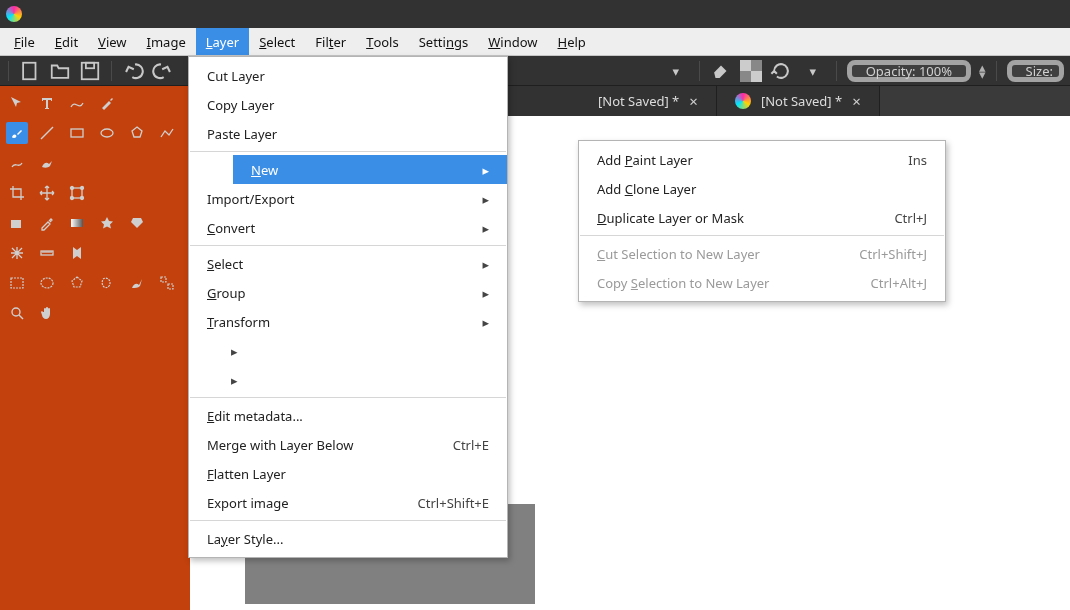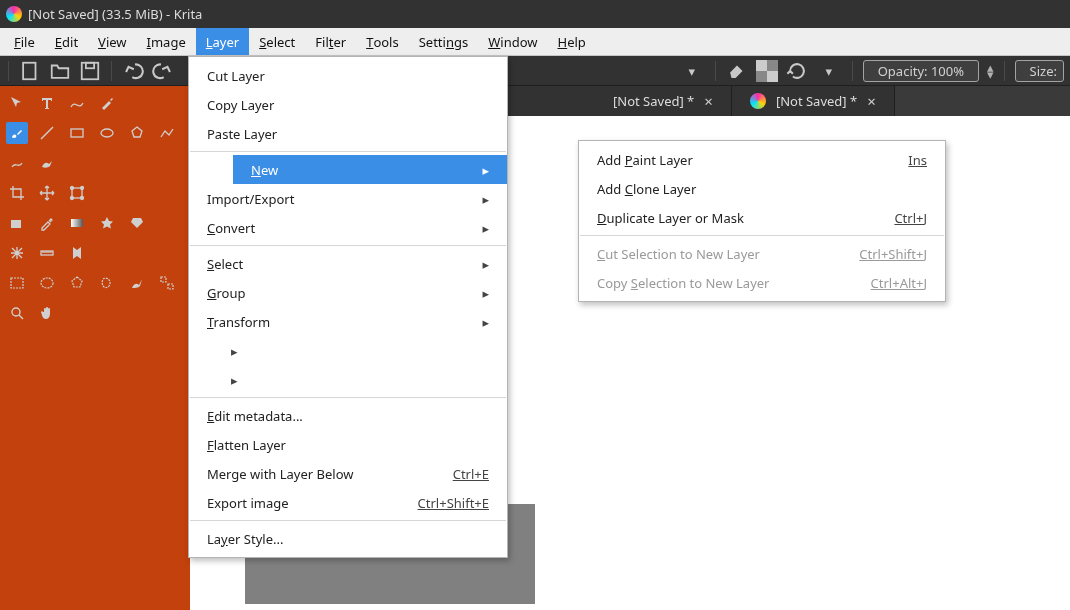--- a/index.html
+++ b/index.html
@@ -7,61 +7,60 @@
   .titlebar { height: 28px; background: #323232; color: #dcdcdc; display: flex; align-items: center; padding: 0 6px; gap: 6px; }
   .titlebar .logo { width: 16px; height: 16px; border-radius: 50%; background: conic-gradient(#ff2aa8, #ffd400, #00e5ff, #ff2aa8); }
   .menubar { height: 28px; background: #eeeeee; display: flex; align-items: stretch; padding: 0 4px; border-bottom: 1px solid #c5c5c5; }
   .menuitem { display: flex; align-items: center; padding: 0 10px; color: #111; cursor: default; }
   .menuitem.active { background: #3a8ee6; color: #fff; }
   .menuitem .ul { text-decoration: underline; }
   .opttoolbar { height: 30px; background: #323232; display: flex; align-items: center; padding: 0 6px; gap: 8px; color: #c8c8c8; border-bottom: 1px solid #1f1f1f; }
   .opt-sep { width: 1px; height: 20px; background: #4a4a4a; margin: 0 2px; }
   .opt-btn { width: 22px; height: 22px; display: flex; align-items: center; justify-content: center; color: #c8c8c8; }
   .opt-drop { width: 26px; height: 22px; display: flex; align-items: center; justify-content: center; color: #c8c8c8; }
-  .opacity-box { background: #3f3f3f; border: 1px solid #a3a3a3; border-radius: 3px; height: 22px; display: flex; align-items: center; padding: 0 14px; color: #d0d0d0; gap: 4px; }
+  .opacity-box { background: #3f3f3f; border: 5px solid #a3a3a3; border-radius: 8px; height: 22px; display: flex; align-items: center; padding: 0 14px; color: #d0d0d0; gap: 4px; }
   .spin { display: flex; flex-direction: column; justify-content: center; line-height: 7px; color: #b0b0b0; }
   .workspace { display: flex; height: calc(610px - 28px - 28px - 30px); }
   .toolbox { width: 190px; background: #c2410c; display: flex; flex-direction: row; }
   .toolgrid { padding: 6px 4px; display: flex; flex-direction: column; gap: 8px; }
   .toolrow { display: flex; gap: 8px; padding: 0 2px; }
   .tool { width: 22px; height: 22px; display: flex; align-items: center; justify-content: center; color: #cfcfcf; position: relative; }
   .tool.active { background: #3a8ee6; color: #fff; border-radius: 2px; }
   .tool svg { width: 16px; height: 16px; }
   .panel-footer { margin-top: auto; }
   .panel-title { height: 24px; background: #2c2c2c; color: #cfcfcf; display: flex; align-items: center; padding: 0 6px; gap: 6px; border-top: 1px solid #222; }
   .panel-title .spacer { flex: 1; }
   .gradient { height: 20px; background: linear-gradient(90deg, #ff0000, #ffff00, #00ff00, #00ffff, #0000ff, #ff00ff, #ff0000); }
   .canvas-area { flex: 1; background: #fff; position: relative; }
-  .doc-tabs { position: absolute; top: 0; left: 0; right: 0; height: 30px; background: #323232; display: flex; align-items: stretch; padding-left: 15px; }
+  .doc-tabs { position: absolute; top: 0; left: 0; right: 0; height: 30px; background: #323232; display: flex; align-items: stretch; }
   .doc-tab { display: flex; align-items: center; gap: 10px; padding: 0 18px; color: #dcdcdc; border-right: 1px solid #1f1f1f; }
   .doc-tab .icon { width: 16px; height: 16px; border-radius: 50%; background: conic-gradient(#ff2aa8, #ffd400, #00e5ff, #ff2aa8); }
   .doc-tab .close { color: #cfcfcf; font-size: 15px; }
   .doc-tabs .rest { flex: 1; background: #3a3a3a; }
   .canvas { position: absolute; left: 55px; top: 418px; width: 290px; height: 100px; background: #808080; }
   
   .popup { position: absolute; background: #fff; border: 1px solid #b4b4b4; box-shadow: 2px 3px 6px rgba(0,0,0,0.25); padding: 4px 0; }
   .popup .mi { height: 29px; display: flex; align-items: center; padding: 0 18px; color: #222; white-space: nowrap; cursor: default; }
   .popup .mi .lbl { flex: 1; }
-  .popup .mi .sc { color: #444; margin-left: 24px; text-decoration: underline; }
+  .popup .mi .sc { color: #444; margin-left: 24px; }
   .popup .mi .arrow { color: #444; margin-left: 24px; }
   .popup .mi.highlight { background: #3a8ee6; color: #fff; margin-left: 44px; }
   .popup .mi.highlight .sc, .popup .mi.highlight .arrow { color: #fff; }
   .popup .mi.disabled { color: #9a9a9a; }
   .popup .mi.disabled .sc { color: #9a9a9a; }
   .popup .sep { height: 1px; background: #d6d6d6; margin: 3px 1px; }
   .popup .mi .ul { text-decoration: underline; }
   #popup-layer { left: 188px; top: 56px; width: 320px; }
   #popup-new   { left: 578px; top: 140px; width: 368px; }
 </style>
 </head>
 <body>
 
 <div class="titlebar">
   <span class="logo"></span>
-  <span>[Not Saved]  (33.5 MiB)  - Krita</span>
 </div>
 
 <div class="menubar" id="menubar">
     <div class="menuitem"><span class="ul">F</span>ile</div>
     <div class="menuitem"><span class="ul">E</span>dit</div>
     <div class="menuitem"><span class="ul">V</span>iew</div>
     <div class="menuitem"><span class="ul">I</span>mage</div>
     <div class="menuitem active"><span class="ul">L</span>ayer</div>
     <div class="menuitem"><span class="ul">S</span>elect</div>
     <div class="menuitem">Fil<span class="ul">t</span>er</div>
@@ -409,25 +408,25 @@
       <span class="arrow">▸</span>
     </div>
     <div class="mi">
       <span class="arrow">▸</span>
     </div>
     <div class="sep"></div>
     <div class="mi">
       <span class="lbl"><span class="ul">E</span>dit metadata...</span>
     </div>
     <div class="mi">
-      <span class="lbl"><span class="ul">F</span>latten Layer</span>
-    </div>
-    <div class="mi">
       <span class="lbl">Merge with Layer Below</span>
       <span class="sc">Ctrl+E</span>
+    </div>
+    <div class="mi">
+      <span class="lbl"><span class="ul">F</span>latten Layer</span>
     </div>
     <div class="mi">
       <span class="lbl">Export image</span>
       <span class="sc">Ctrl+Shift+E</span>
     </div>
     <div class="sep"></div>
     <div class="mi">
       <span class="lbl">La<span class="ul">y</span>er Style...</span>
     </div>
   </div>

